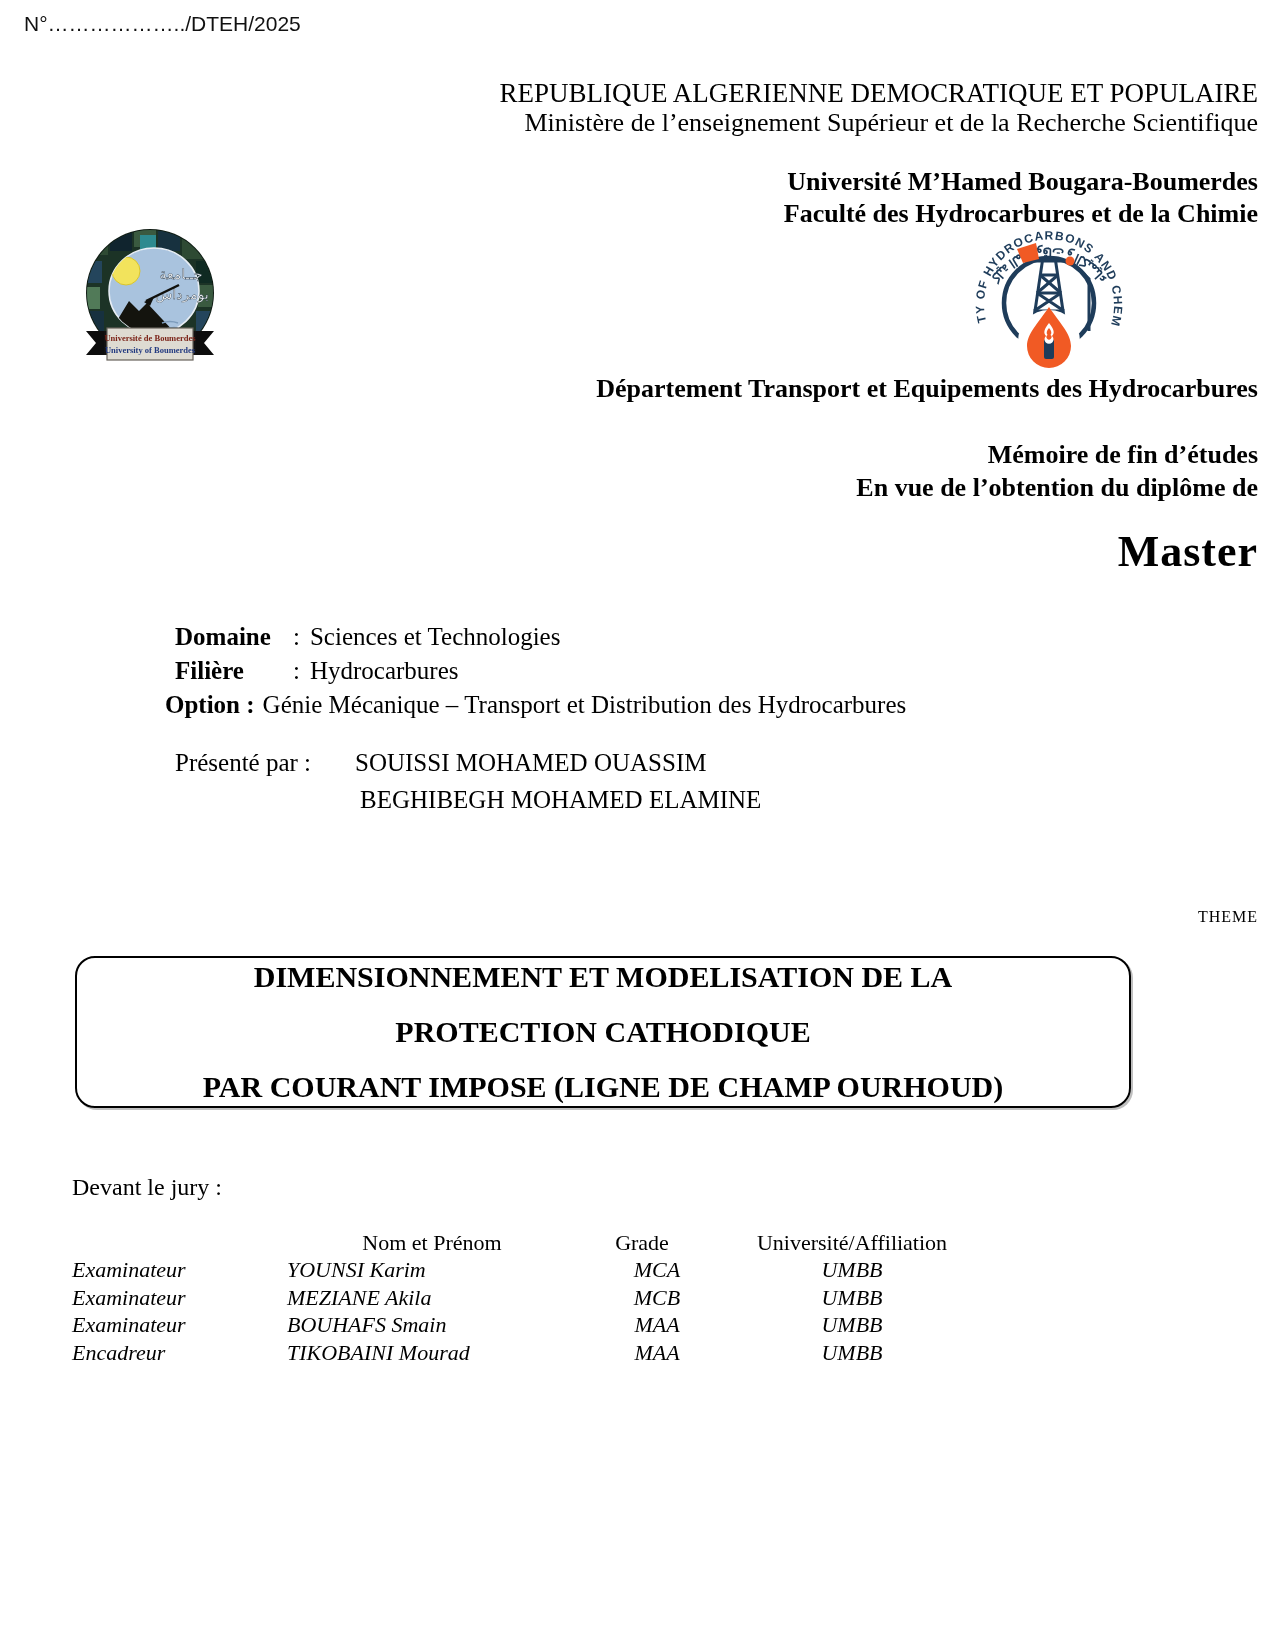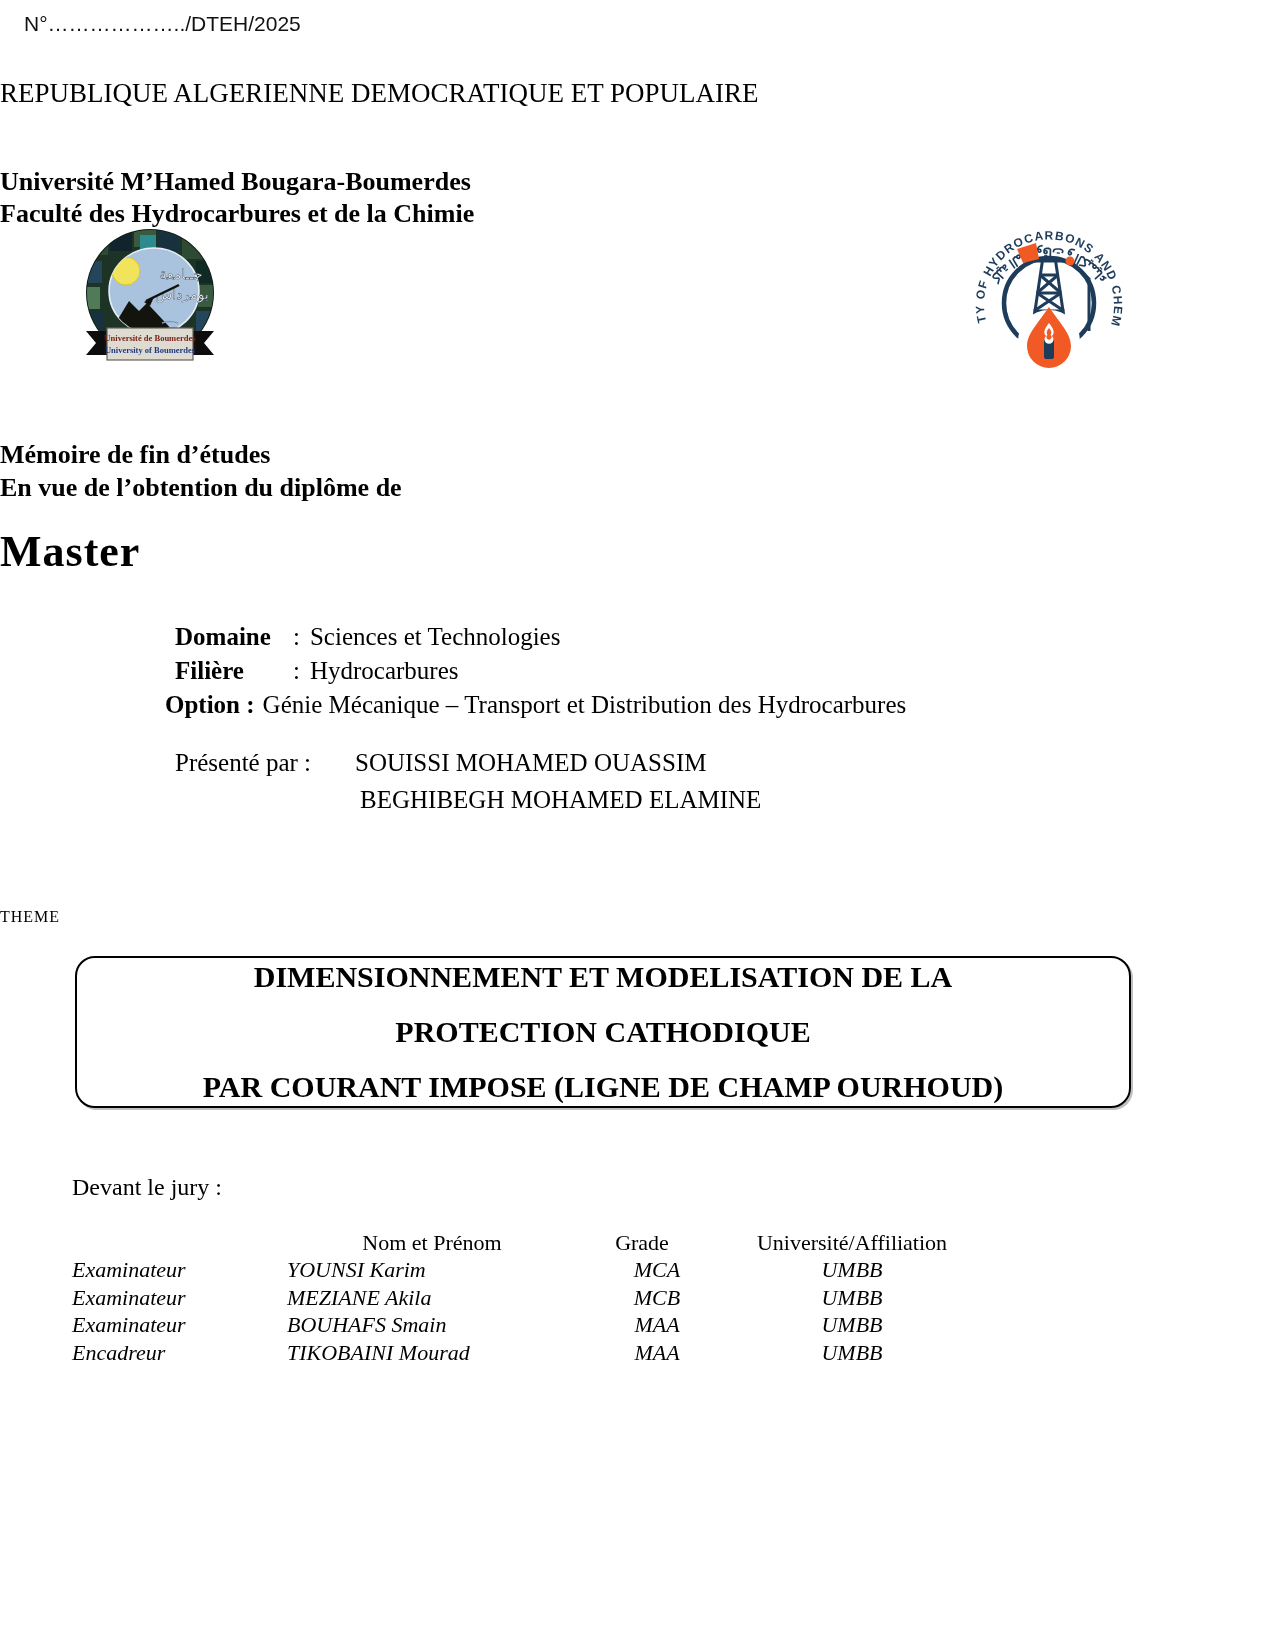--- a/index.html
+++ b/index.html
@@ -5,21 +5,21 @@
   html,body{margin:0;padding:0;background:#ffffff;}
   .page{
     position:relative;
     width:1275px;height:1458px;
     background:#ffffff;
     font-family:"Liberation Serif", serif;
     color:#000;
     overflow:hidden;
   }
   .abs{position:absolute;}
-  .centered{left:0;width:1210px;text-align:left;}
+  .centered{left:0;width:1210px;text-align:right;padding-left:48px;}
   .doc-number{
     left:24px;top:12px;
     font-family:"Liberation Sans", sans-serif;
     font-size:21px;color:#111;
   }
   .republic{top:78px;font-size:27px;line-height:30px;}
   .republic .l2{font-size:26px;}
   .uni{top:166px;font-size:26px;font-weight:bold;line-height:32px;}
   .dept{top:374px;font-size:26px;font-weight:bold;}
   .memoire{top:438px;font-size:26px;font-weight:bold;line-height:33px;}
@@ -57,20 +57,21 @@
 </style>
 </head>
 <body>
 
 <div class="page">
 
   <div class="abs doc-number">N°………………../DTEH/2025</div>
 
   <div class="abs centered republic">
     <div>REPUBLIQUE ALGERIENNE DEMOCRATIQUE ET POPULAIRE</div>
+    <div class="l2">Ministère de l’enseignement Supérieur et de la Recherche Scientifique</div>
   </div>
 
   <div class="abs centered uni">
     <div>Université M’Hamed Bougara-Boumerdes</div>
     <div>Faculté des Hydrocarbures et de la Chimie</div>
   </div>
 
   <div class="abs logo-left">
     <svg width="132" height="148" viewBox="0 0 132 148">
       <defs>
@@ -149,20 +150,21 @@
       <circle cx="79" cy="122" r="31" fill="#ffffff"></circle>
       <path d="M79,88 C90,104 101,115 101,127 A 22,22 0 1 1 57,127 C57,115 68,104 79,88 Z" fill="#f15a24"></path>
       <g>
         <rect x="74" y="120" width="10" height="20" rx="2" fill="#1e3c5a"></rect>
         <path d="M79,104 C84,110 85,114 82,117 A 4.5,4.5 0 1 1 76,117 C73,114 74,110 79,104 Z" fill="#ffffff"></path>
         <path d="M79,109 C81.5,112 82,114 80.5,116 A 2.5,2.5 0 1 1 77.5,116 C76,114 76.5,112 79,109 Z" fill="#f15a24"></path>
       </g>
     </svg>
   </div>
 
+  <div class="abs centered dept">Département Transport et Equipements des Hydrocarbures</div>
 
   <div class="abs centered degree">Master</div>
 
   <div class="abs centered memoire">
     <div>Mémoire de fin d’études</div>
     <div>En vue de l’obtention du diplôme de</div>
   </div>
 
   <div class="abs info">
     <div class="row ind">

